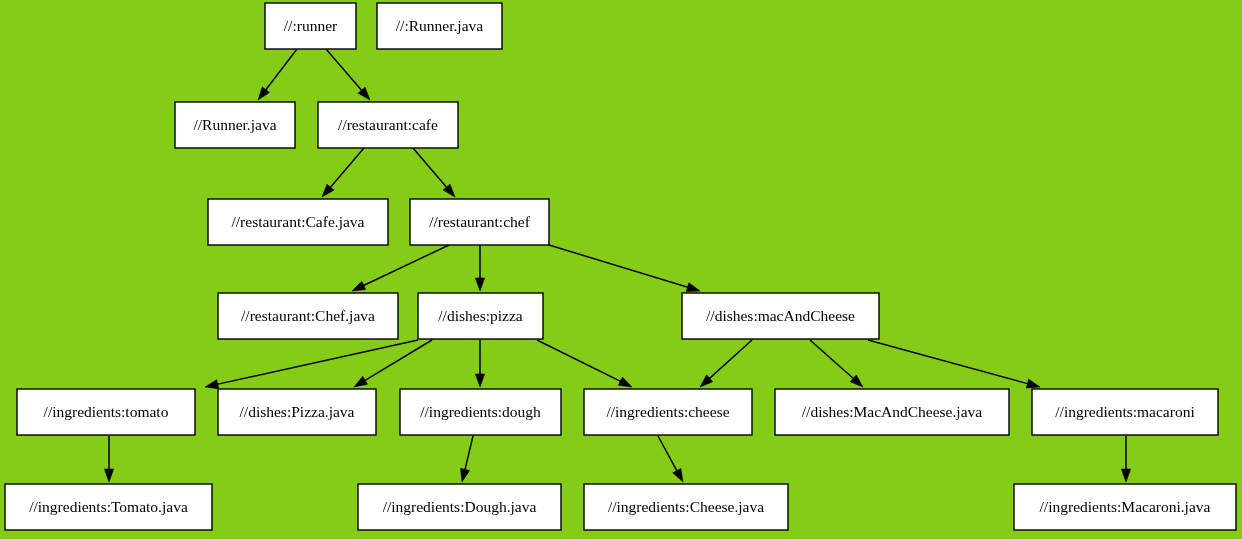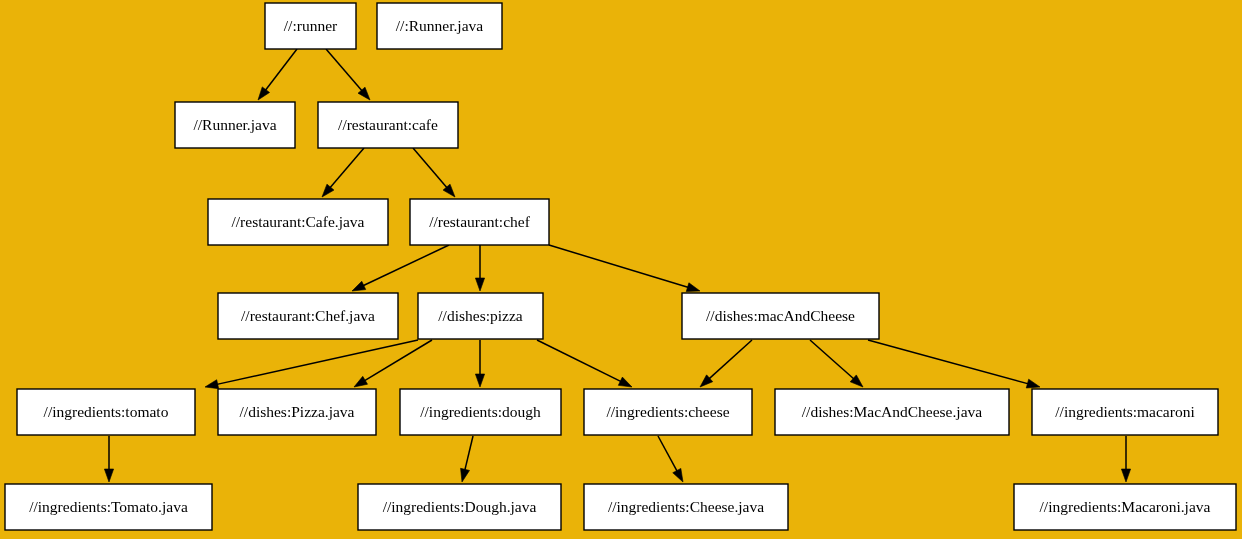--- a/index.html
+++ b/index.html
@@ -4,21 +4,21 @@
 <style>
   html, body {
     margin: 0;
     padding: 0;
     background: #ffffff;
   }
   #graph-root {
     position: relative;
     width: 1242px;
     height: 539px;
-    background: #eab308;
+    background: #84cc16;
     overflow: hidden;
     font-family: "Liberation Serif", "DejaVu Serif", serif;
   }
   #graph-svg {
     display: block;
     width: 1242px;
     height: 539px;
   }
   .node-box {
     fill: #ffffff;

